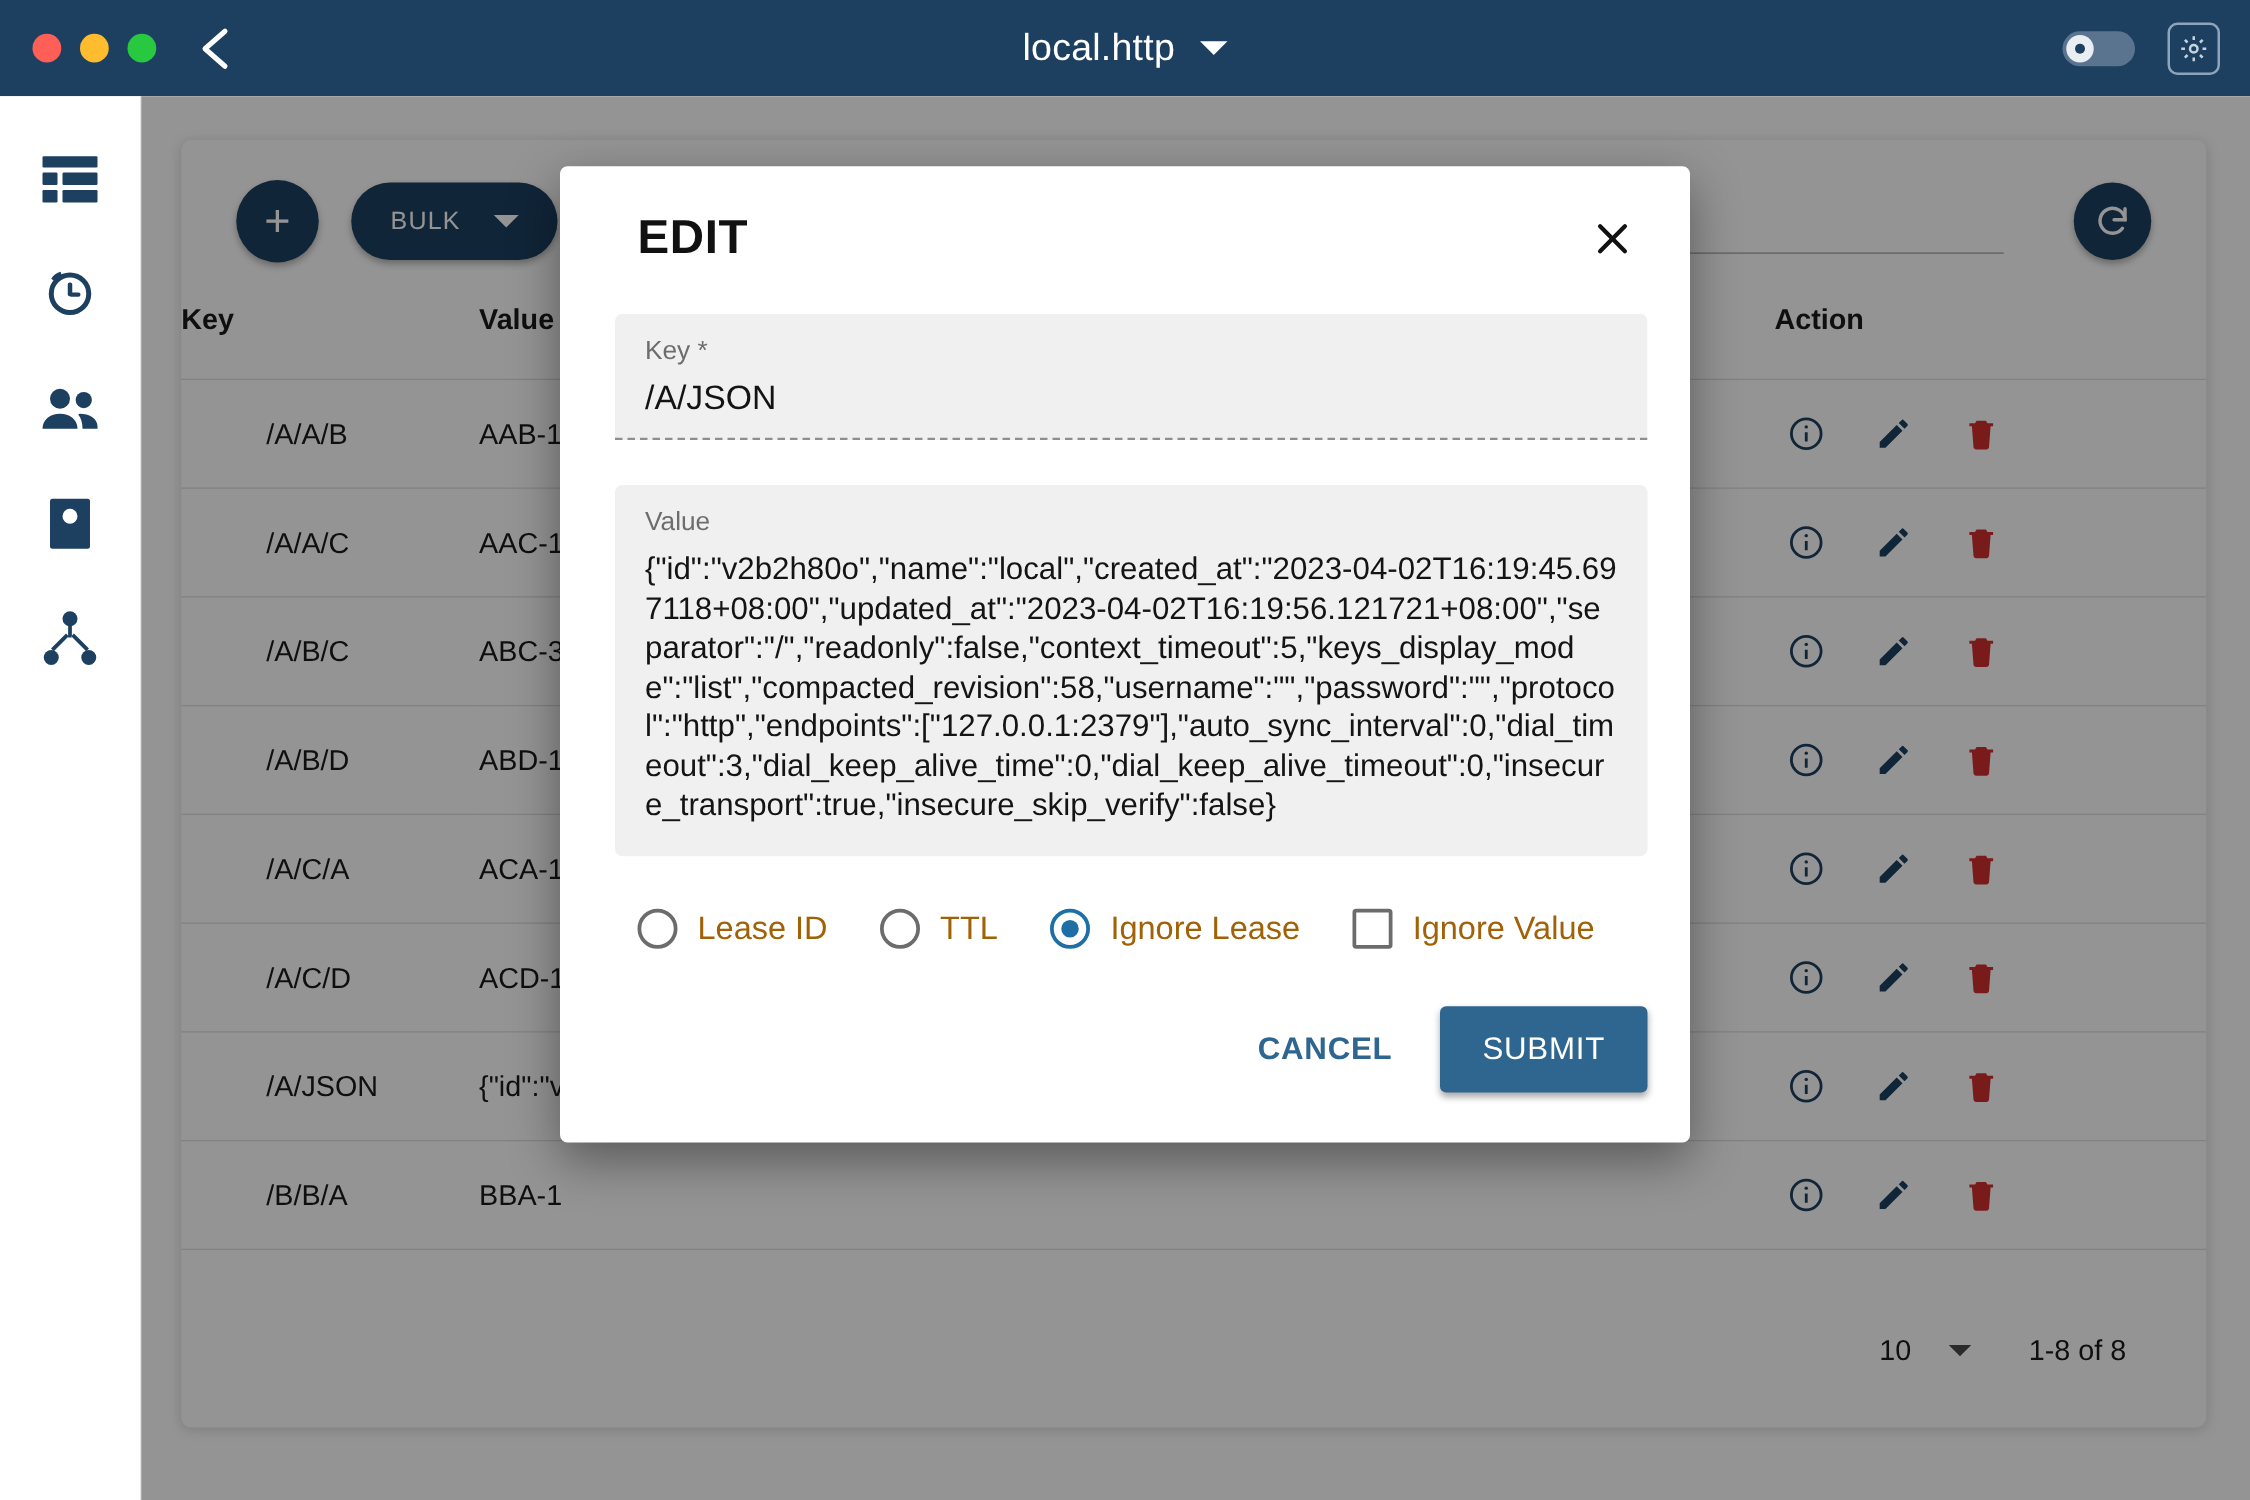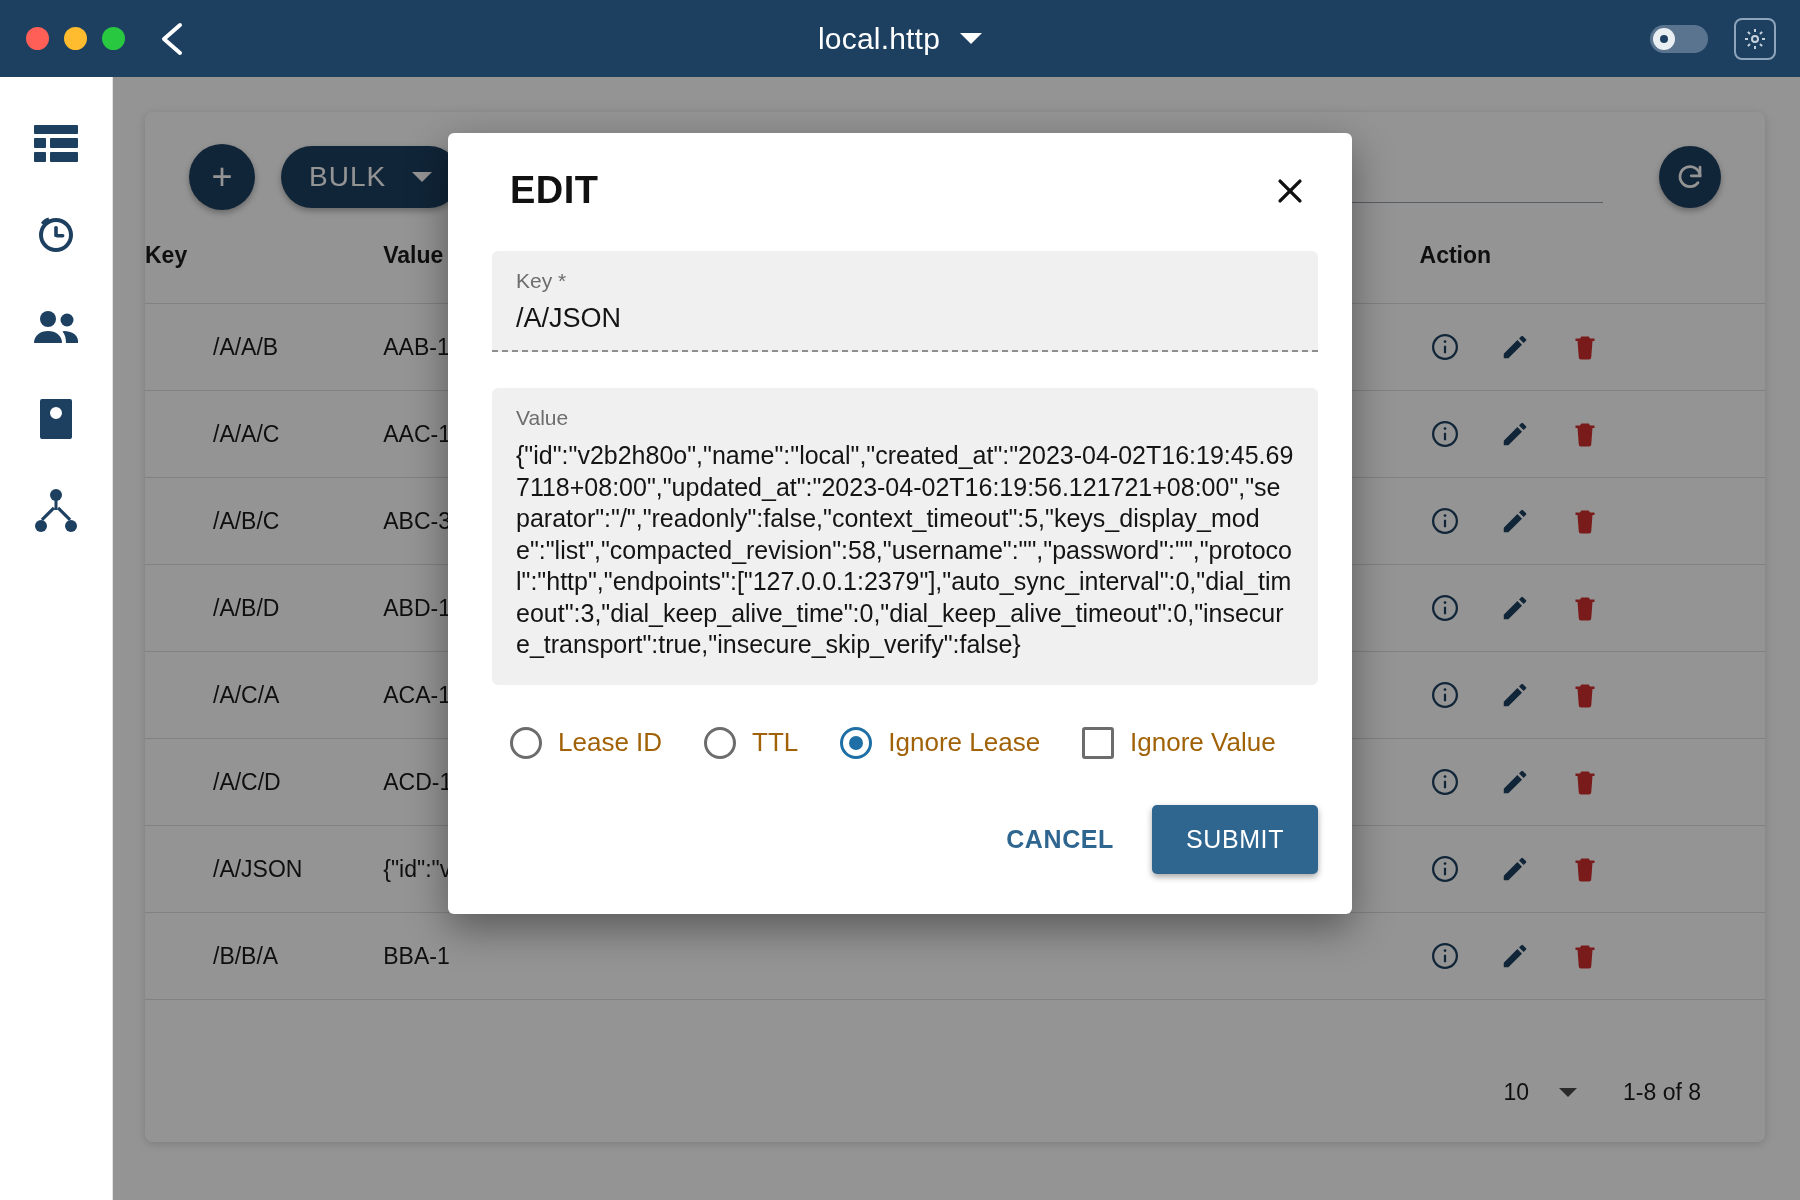--- a/index.html
+++ b/index.html
@@ -134,21 +134,21 @@
     box-shadow: 0 3px 6px rgba(0,0,0,0.3);
     cursor: pointer; border: none;
   }
   .bulk-btn {
     height: 62px; min-width: 165px;
     border-radius: 31px;
     background: #1d4061; color: #ffffff;
     display: flex; align-items: center; justify-content: center;
     gap: 26px;
     padding: 0 28px;
-    font-size: 28px; letter-spacing: 1px;
+    font-size: 20px; letter-spacing: 1px;
     box-shadow: 0 3px 6px rgba(0,0,0,0.3);
     cursor: pointer; border: none;
     font-family: "Liberation Sans", sans-serif;
   }
   .bulk-caret {
     width: 0; height: 0;
     border-left: 10px solid transparent;
     border-right: 10px solid transparent;
     border-top: 10px solid #ffffff;
   }
@@ -198,21 +198,21 @@
   .col-key { width: 200px; padding-left: 68px; }
   .col-val { width: 660px; }
   .col-rev { width: 210px; text-align: center; }
   .col-act { width: 290px; }
   .act-cell { display: flex; align-items: center; gap: 40px; padding-left: 10px; }
   .ico { color: #1d4061; cursor: pointer; display:inline-flex; }
   .ico.trash { color: #d3302f; }
   .rev-cell { display: flex; justify-content: center; }
 
   .pager {
-    position: absolute; bottom: 0; left: 0; right: 0;
+    position: absolute; bottom: 12px; left: 0; right: 0;
     height: 100px;
     display: flex; align-items: center; justify-content: flex-end;
     gap: 46px;
     padding-right: 64px;
     font-size: 23px; color: #1a1a1a;
   }
   .rows-select { display: flex; align-items: center; gap: 30px; cursor: pointer; }
   .sel-caret {
     width: 0; height: 0;
     border-left: 9px solid transparent;

